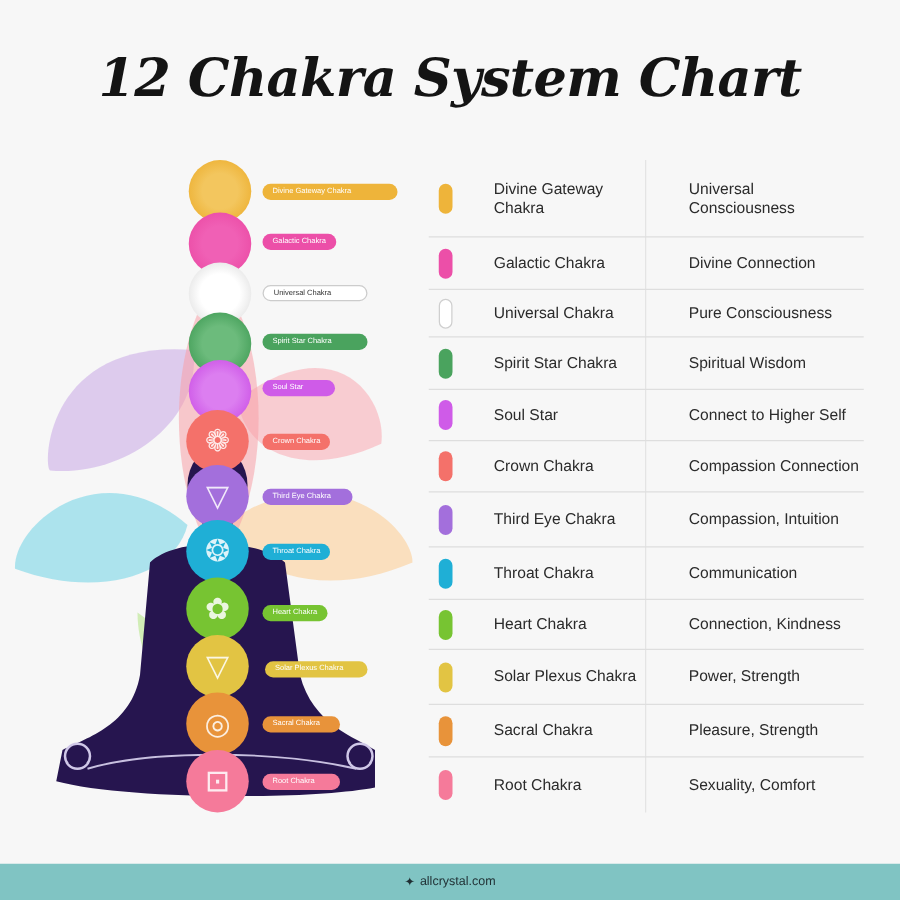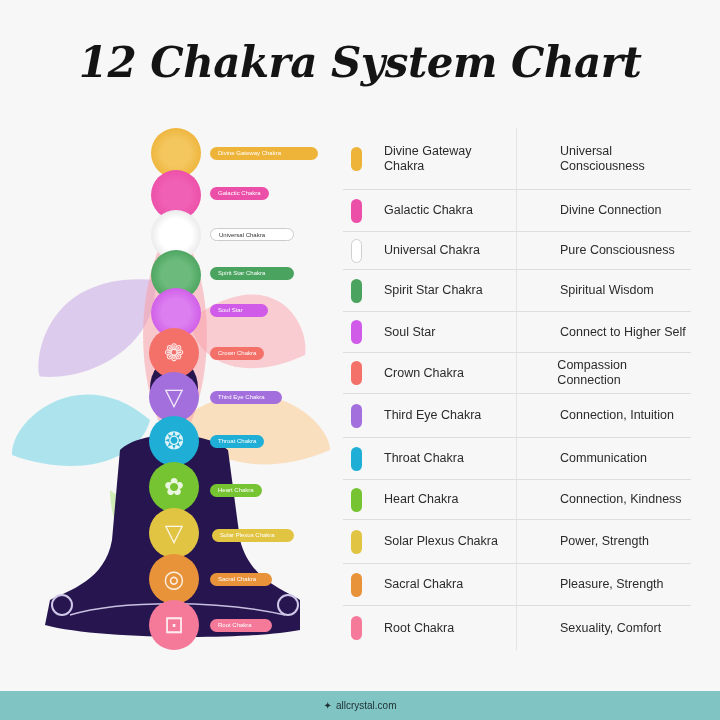--- a/index.html
+++ b/index.html
@@ -57,28 +57,28 @@
       position: relative;
       display: flex; align-items: center;
       border-bottom: 1px solid #dedede;
     }
     .row:last-child { border-bottom: none; }
     .dot {
       width: 11px; height: 24px; border-radius: 6px;
       margin-left: 8px; flex: 0 0 auto;
     }
     .name {
-      margin-left: 22px;
+      margin-left: 33px;
       width: 140px;
       font-size: 12.5px;
       line-height: 15px;
       color: #2b2b2b;
     }
     .meaning {
-      margin-left: 36px;
+      margin-left: 16px;
       font-size: 12.5px;
       line-height: 15px;
       color: #2b2b2b;
     }
     .footer {
       position: absolute; left: 0; top: 691px; width: 720px; height: 29px;
       background: #80c4c3;
       display: flex; align-items: center; justify-content: center;
       font-size: 10px; color: #1f2f33;
     }
@@ -177,21 +177,21 @@
     <span class="meaning">Connect to Higher Self</span>
   </div>
   <div class="row" style="height:41px;">
     <span class="dot" style="background:#f4716a;"></span>
     <span class="name">Crown Chakra</span>
     <span class="meaning">Compassion Connection</span>
   </div>
   <div class="row" style="height:44px;">
     <span class="dot" style="background:#a36fdc;"></span>
     <span class="name">Third Eye Chakra</span>
-    <span class="meaning">Connection, Intuition</span>
+    <span class="meaning">Compassion, Intuition</span>
   </div>
   <div class="row" style="height:42px;">
     <span class="dot" style="background:#1fafd6;"></span>
     <span class="name">Throat Chakra</span>
     <span class="meaning">Communication</span>
   </div>
   <div class="row" style="height:40px;">
     <span class="dot" style="background:#77c432;"></span>
     <span class="name">Heart Chakra</span>
     <span class="meaning">Connection, Kindness</span>

